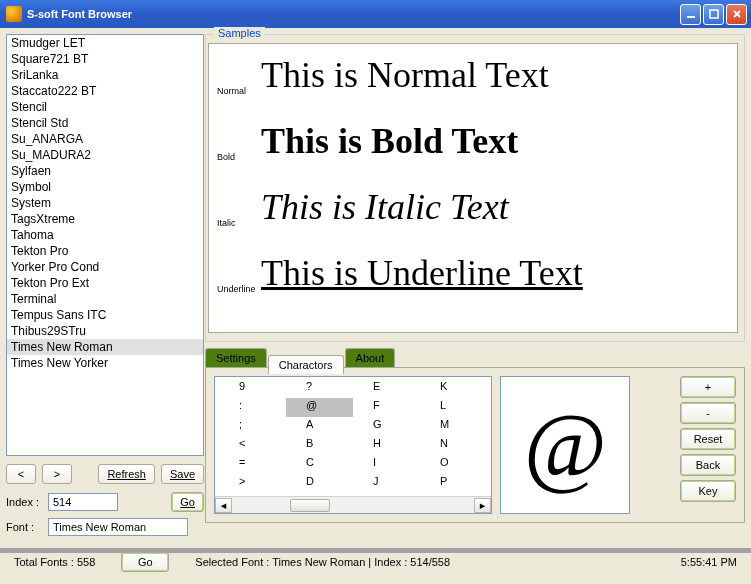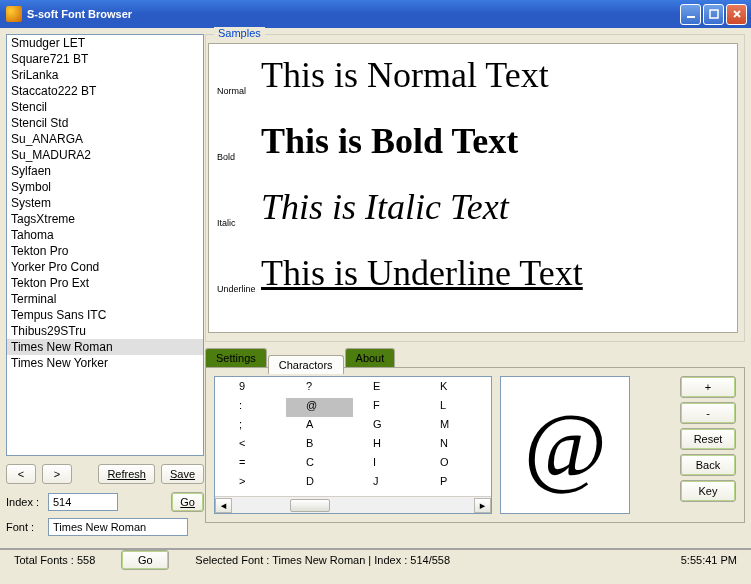--- a/index.html
+++ b/index.html
@@ -41,21 +41,21 @@
 .chargrid { display: grid; grid-template-columns: repeat(4, 1fr); padding: 2px 4px; height: 118px; }
 .chargrid span { padding: 1px 20px; }
 .chargrid span.sel { background: #c0c0c0; }
 .hscroll { position: absolute; bottom: 0; left: 0; right: 0; height: 17px; background: #f0f0f0; border-top: 1px solid #d4d0c8; display:flex; align-items:center; }
 .hscroll .sbtn{ width:17px; height:15px; background:linear-gradient(#fff,#e8e8e0); border:1px solid #b8b8b0; display:flex; align-items:center; justify-content:center;}
 .hscroll .track{ flex:1; height:15px; position:relative;}
 .hscroll .thumb{ position:absolute; left:58px; width:40px; height:13px; top:1px; background:linear-gradient(#fff,#e0e0d8); border:1px solid #b0b0a8; border-radius:2px;}
 .bigchar { background: white; border: 1px solid #7f9db9; width: 130px; height: 138px; display: flex; align-items: center; justify-content: center; font-family: 'Times New Roman', serif; font-size: 90px; font-style: italic; }
 .vbtns { display: flex; flex-direction: column; gap: 4px; flex:1; }
 .vbtns .btn { width: 56px; padding: 4px 0; align-self:flex-end; }
-.statusbar { height: 22px; border-top: 2px solid #a3a3a3; display: flex; align-items: center; padding: 0 8px; gap: 20px; }
+.statusbar { height: 22px; border-top: 5px solid #a3a3a3; display: flex; align-items: center; padding: 0 8px; gap: 20px; }
 .statusbar .cell { padding: 2px 6px; }
 .statusbar .right-s { margin-left: auto; }
 </style>
 </head>
 <body>
 
 <div class="titlebar">
   <span class="icon"></span>
   <span>S-soft Font Browser</span>
   <span class="spacer"></span>

